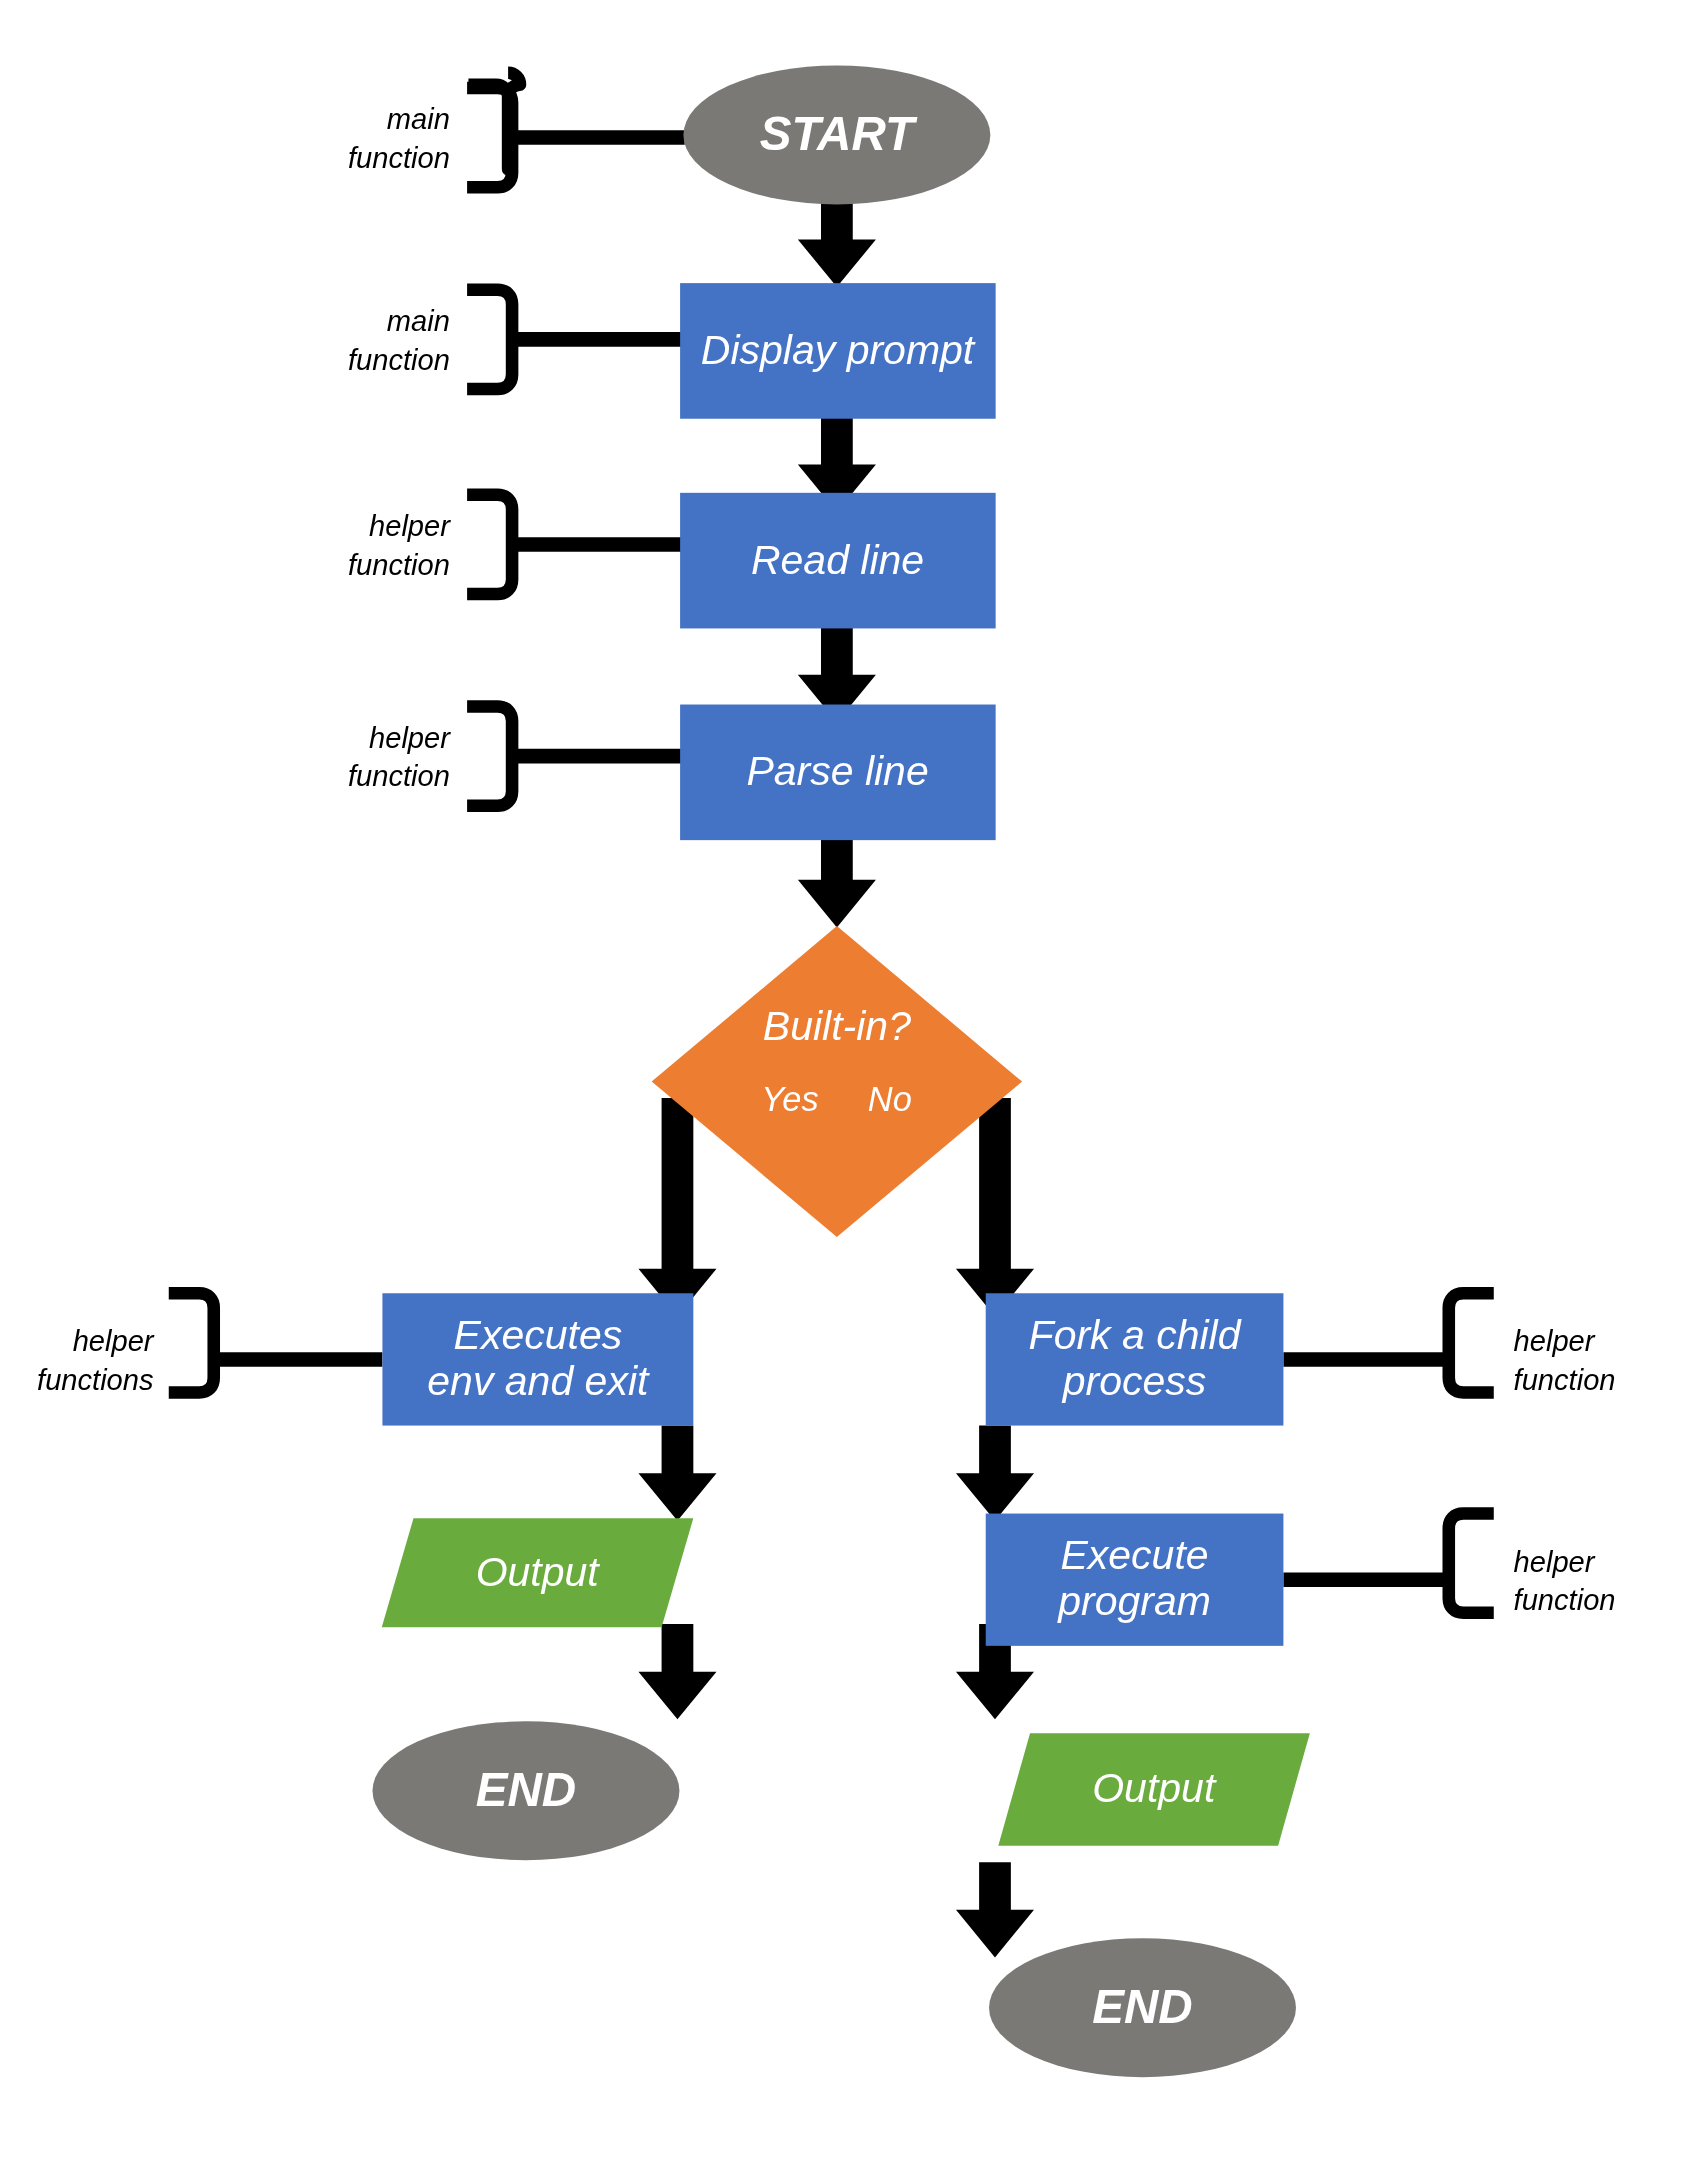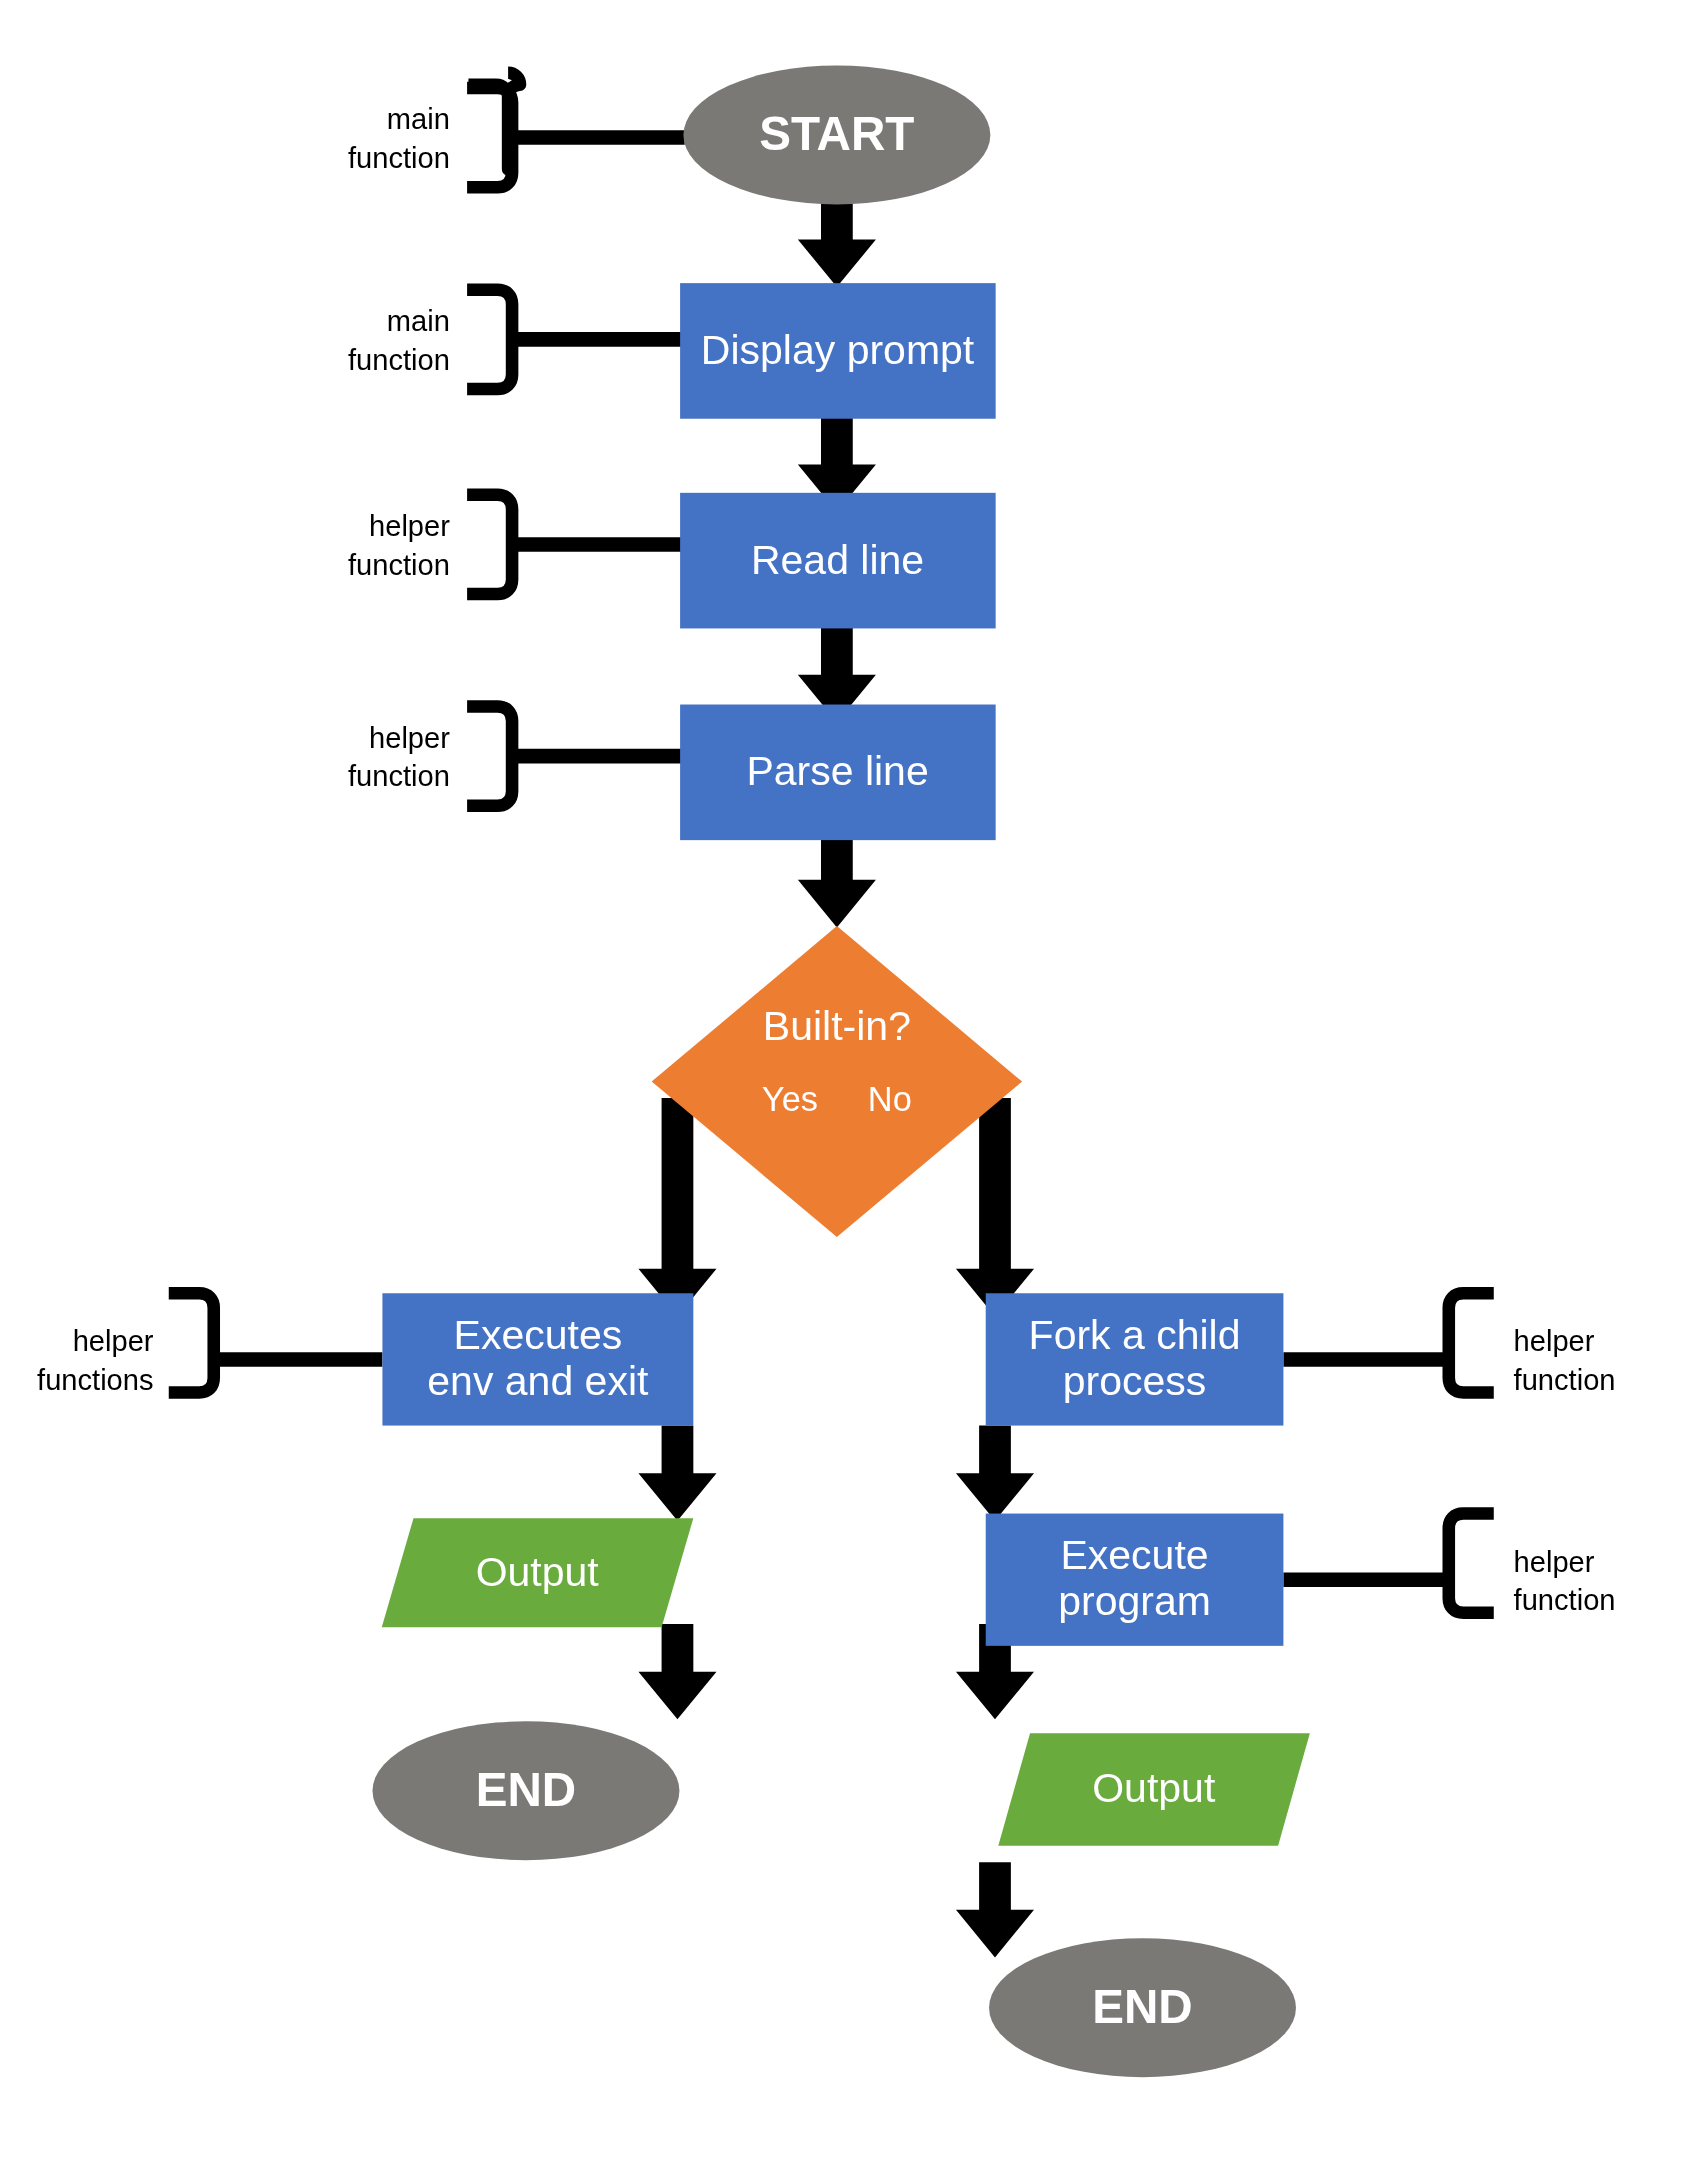--- a/index.html
+++ b/index.html
@@ -12,20 +12,21 @@
     width: 1687px;
     height: 2183px;
     font-family: "Liberation Sans", sans-serif;
     overflow: hidden;
   }
   #flow-root {
     position: relative;
     width: 1687px;
     height: 2183px;
     background: #ffffff;
+    font-style: italic;
   }
   svg#flow-svg {
     display: block;
     width: 1687px;
     height: 2183px;
   }
   .shape-text {
     fill: #ffffff;
     font-family: "Liberation Sans", sans-serif;
     font-size: 62px;

